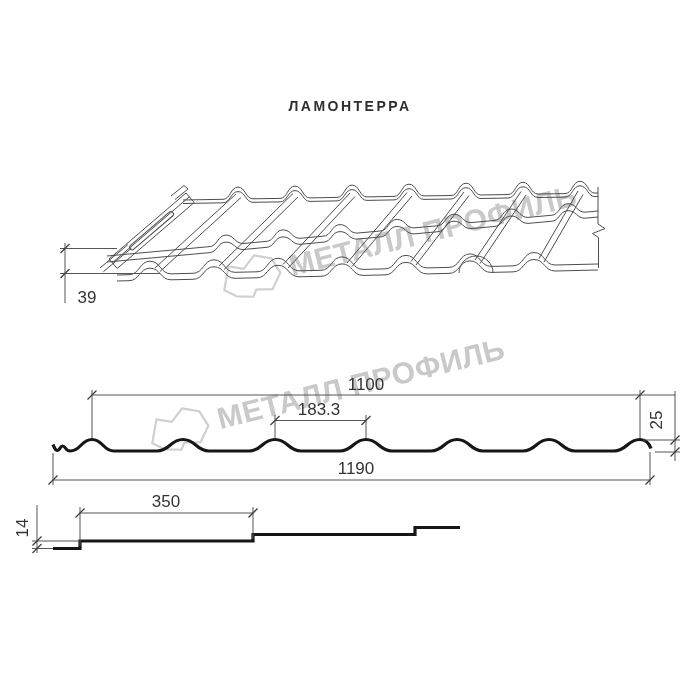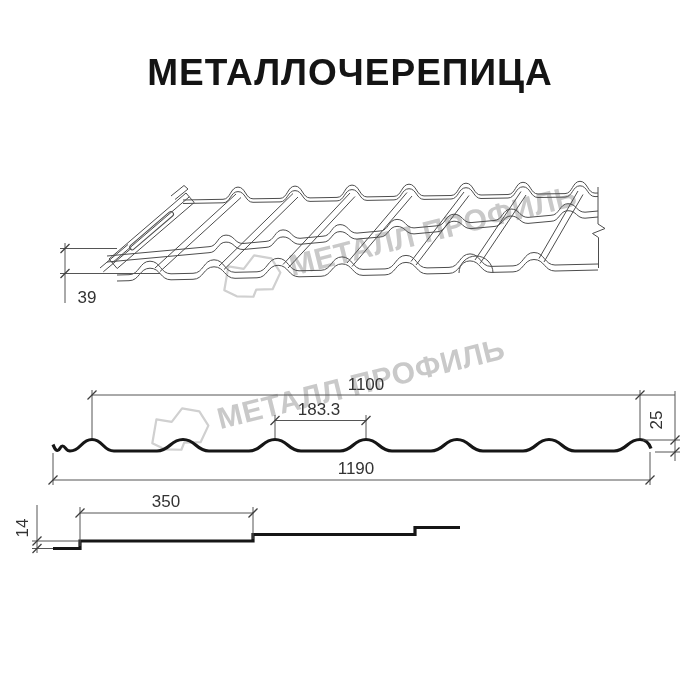--- a/index.html
+++ b/index.html
@@ -20,21 +20,21 @@
   .tick{stroke:#3d3d3d;stroke-width:1.3;fill:none;}
   .view3d{stroke:#4d4d4d;stroke-width:1;fill:none;}
   .thick{stroke:#161616;stroke-width:3.2;fill:none;}
   .logo{stroke:#d0d0d0;stroke-width:2.5;fill:none;stroke-linejoin:round;}
 </style>
 </head>
 <body>
 
 <div class="page">
 
-  <div class="title">МЕТАЛЛОЧЕРЕПИЦА</div>
+  <div class="subtitle">ЛАМОНТЕРРА</div>
 
   <div class="wm wm1">
     <svg width="64" height="44" viewBox="0 0 72 48">
       <path class="logo" d="M3,32 L14,7 L30,14 L45,2 L63,10 L69,28 L56,44 L38,40 L33,47 L15,42 Z"></path>
     </svg>
     <span class="wm-text">МЕТАЛЛ ПРОФИЛЬ</span>
   </div>
 
   <div class="wm wm2">
     <svg width="64" height="44" viewBox="0 0 72 48">

